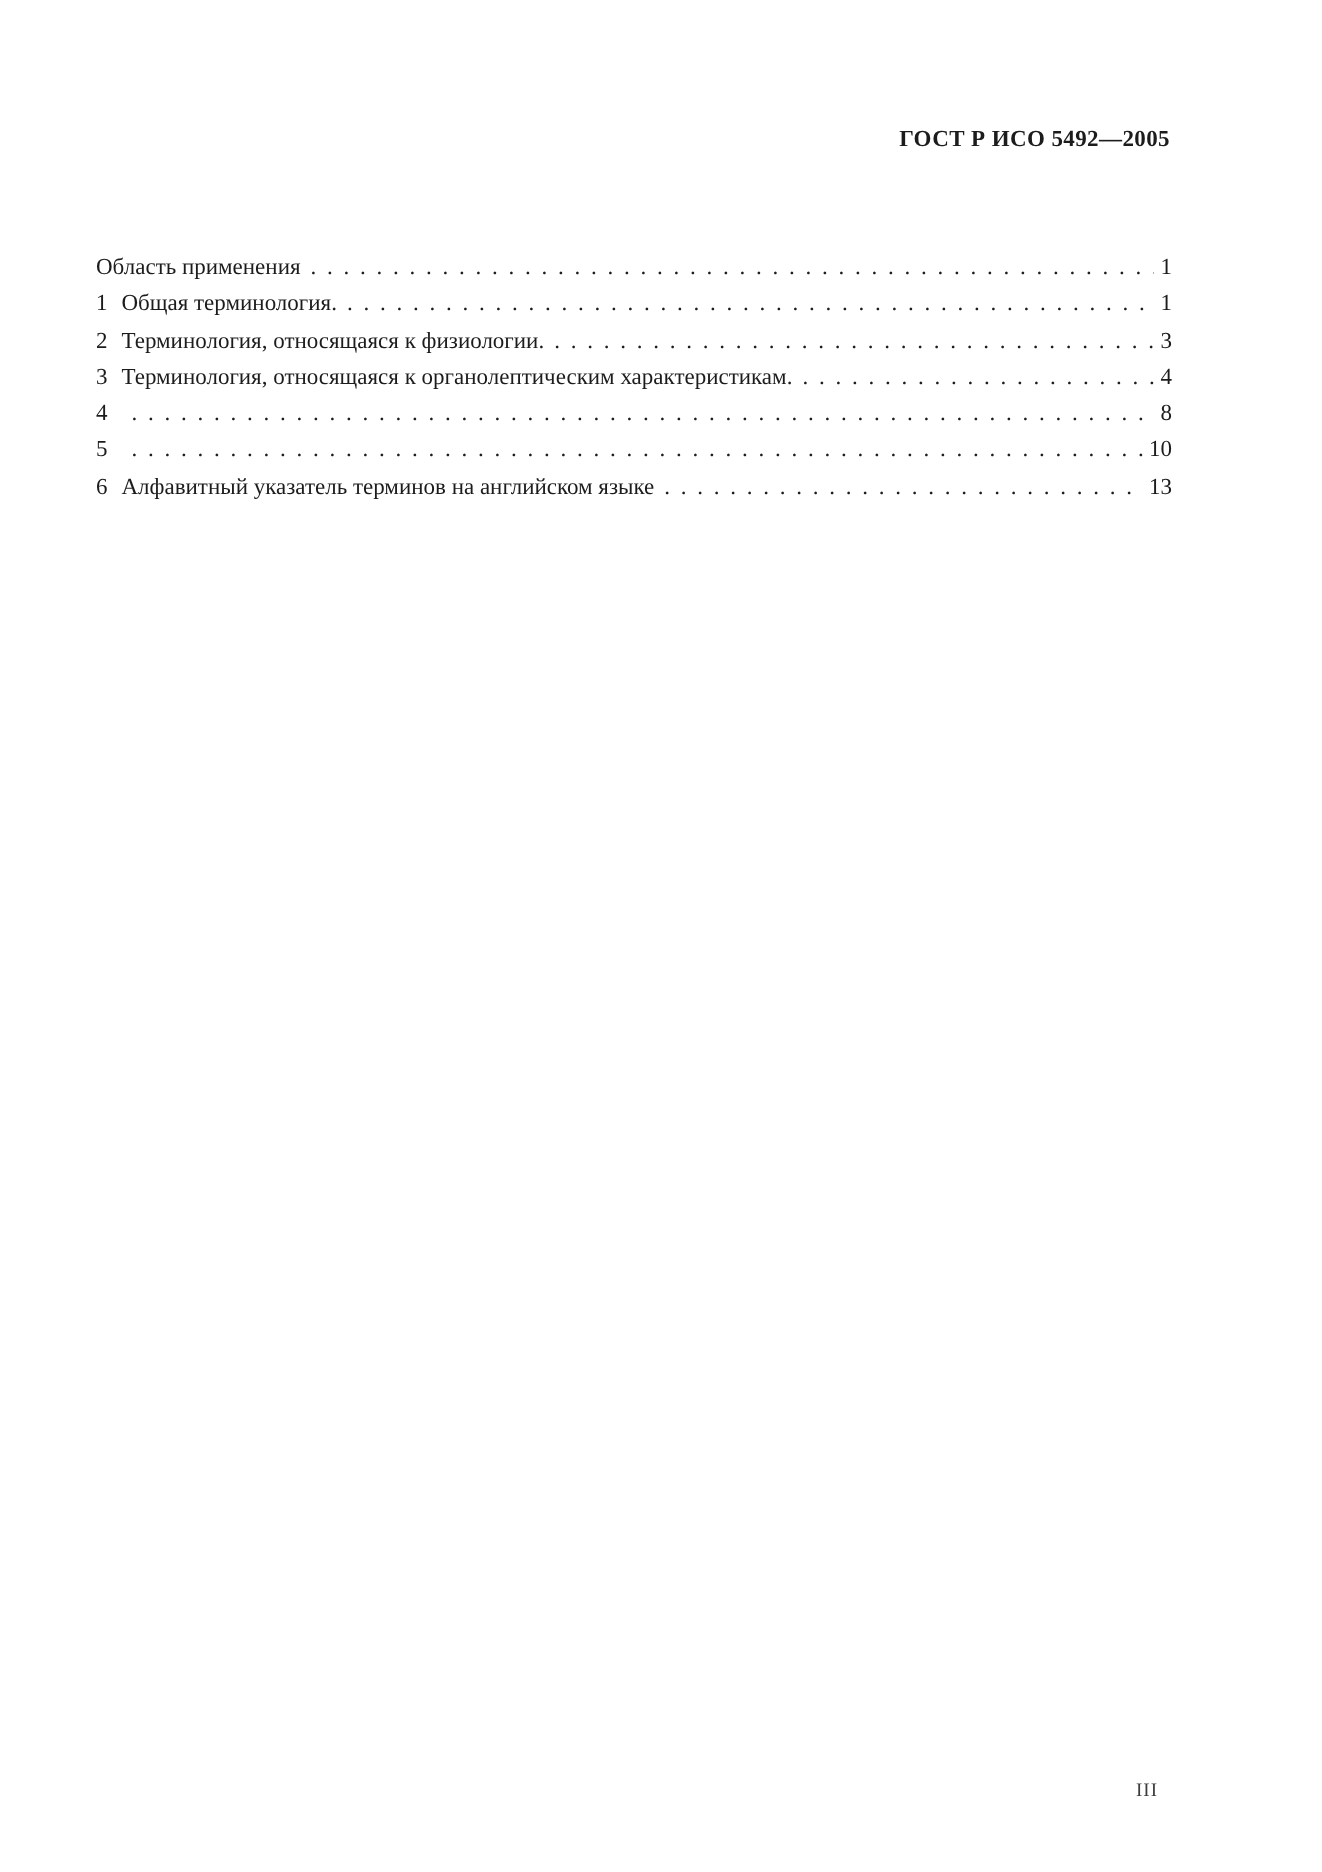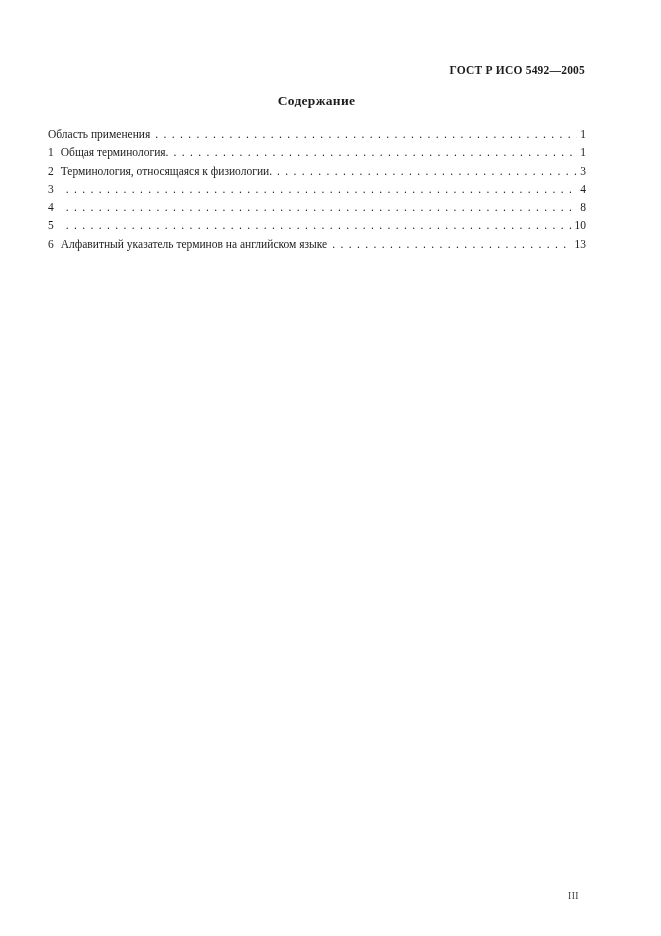--- a/index.html
+++ b/index.html
@@ -86,21 +86,20 @@
     margin-top: 44px;
   }
 </style>
 </head>
 <body>
 
 <div class="page">
 
   <div class="doc-header">ГОСТ Р ИСО 5492—2005</div>
 
-  <div class="doc-title">Содержание</div>
 
   <div class="toc">
 
     <div class="toc-row">
       <span class="toc-num"></span>
       <span class="toc-label">Область применения</span>
       <span class="toc-dots"></span>
       <span class="toc-page">1</span>
     </div>
 
@@ -113,20 +112,21 @@
 
     <div class="toc-row">
       <span class="toc-num">2</span>
       <span class="toc-label">Терминология, относящаяся к физиологии.</span>
       <span class="toc-dots"></span>
       <span class="toc-page">3</span>
     </div>
 
     <div class="toc-row">
       <span class="toc-num">3</span>
+      <span class="toc-label">Терминология, относящаяся к органолептическим характеристикам.</span>
       <span class="toc-dots"></span>
       <span class="toc-page">4</span>
     </div>
 
     <div class="toc-row">
       <span class="toc-num">4</span>
       <span class="toc-dots"></span>
       <span class="toc-page">8</span>
     </div>
 

